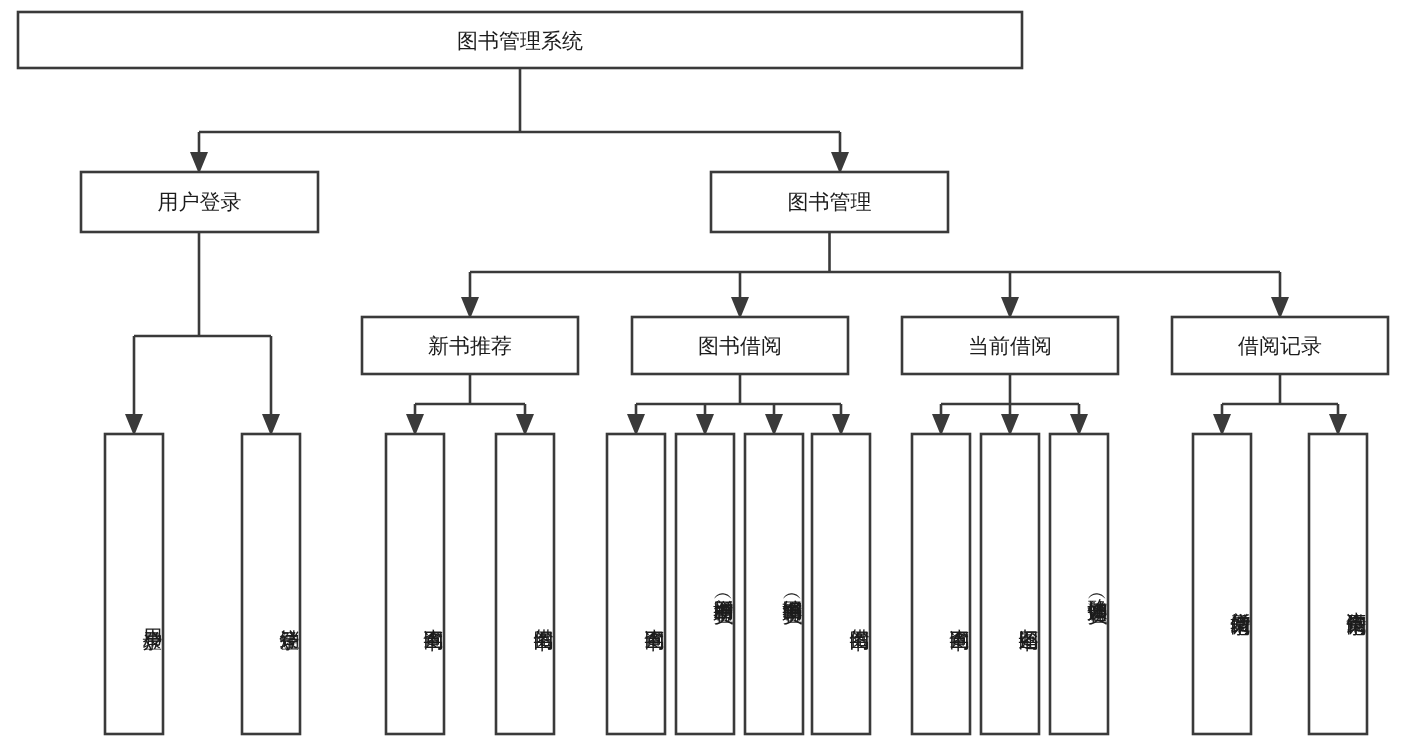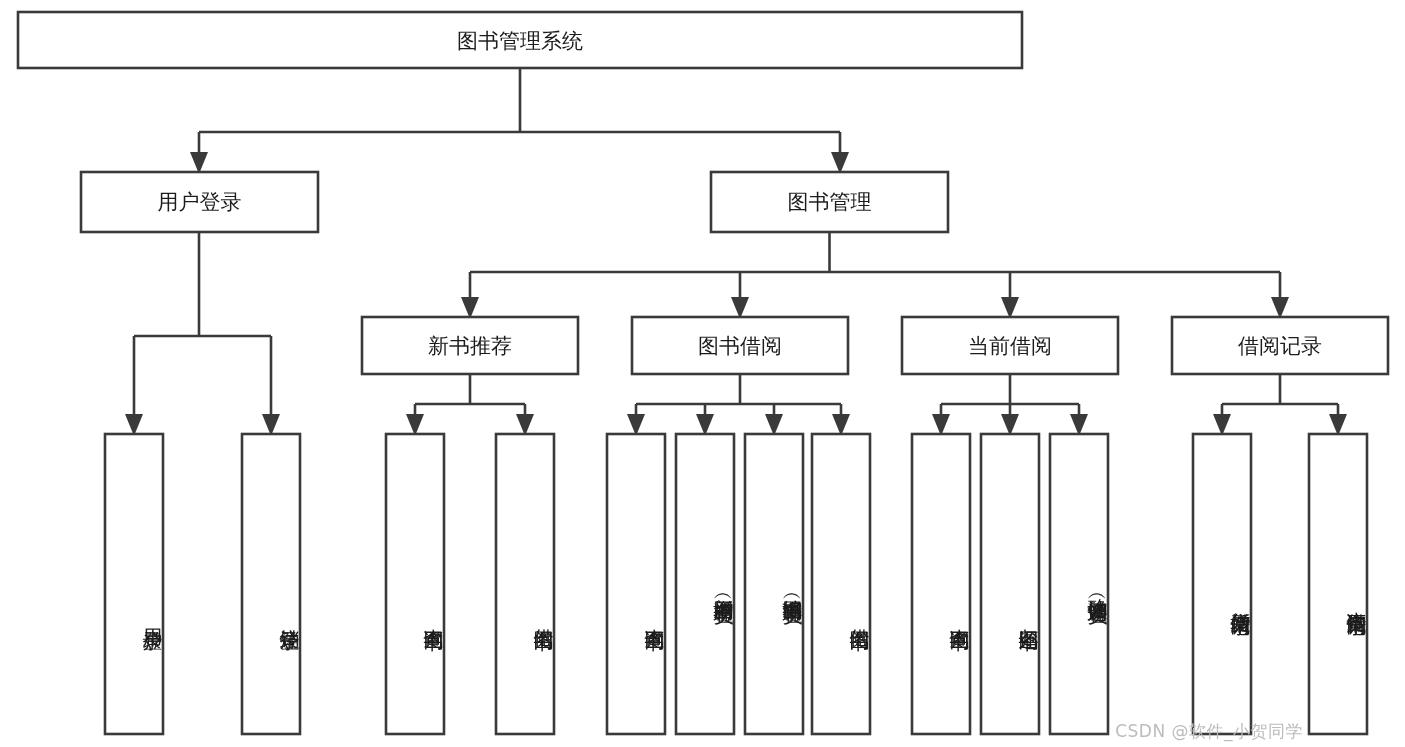--- a/index.html
+++ b/index.html
@@ -12,21 +12,20 @@
     width: 1405px;
     height: 747px;
     font-family: "DejaVu Sans", "Liberation Sans", sans-serif;
     overflow: hidden;
     position: relative;
   }
   #diagram-root {
     position: relative;
     width: 1267px;
     height: 747px;
-    padding-left: 44px;
   }
   svg.diagram-svg {
     position: absolute;
     top: 0;
     left: 0;
     width: 1405px;
     height: 747px;
     display: block;
   }
   .node-box {
@@ -205,15 +204,14 @@
   <div class="leaf-label" style="left:745px; top:442px; width:58px; height:290px;">编辑图书（管理员）</div>
   <div class="leaf-label" style="left:812px; top:500px; width:58px; height:230px;">借阅图书</div>
 
   <div class="leaf-label" style="left:912px; top:500px; width:58px; height:230px;">查询图书</div>
   <div class="leaf-label" style="left:981px; top:500px; width:58px; height:230px;">归还图书</div>
   <div class="leaf-label" style="left:1050px; top:442px; width:58px; height:290px;">确认归还（管理员）</div>
 
   <div class="leaf-label" style="left:1193px; top:468px; width:58px; height:262px;">新增借阅记录</div>
   <div class="leaf-label" style="left:1309px; top:468px; width:58px; height:262px;">查询借阅记录</div>
 
-  <div class="watermark">CSDN @软件_小贺同学</div>
 
 </div>
 
 </body></html>

